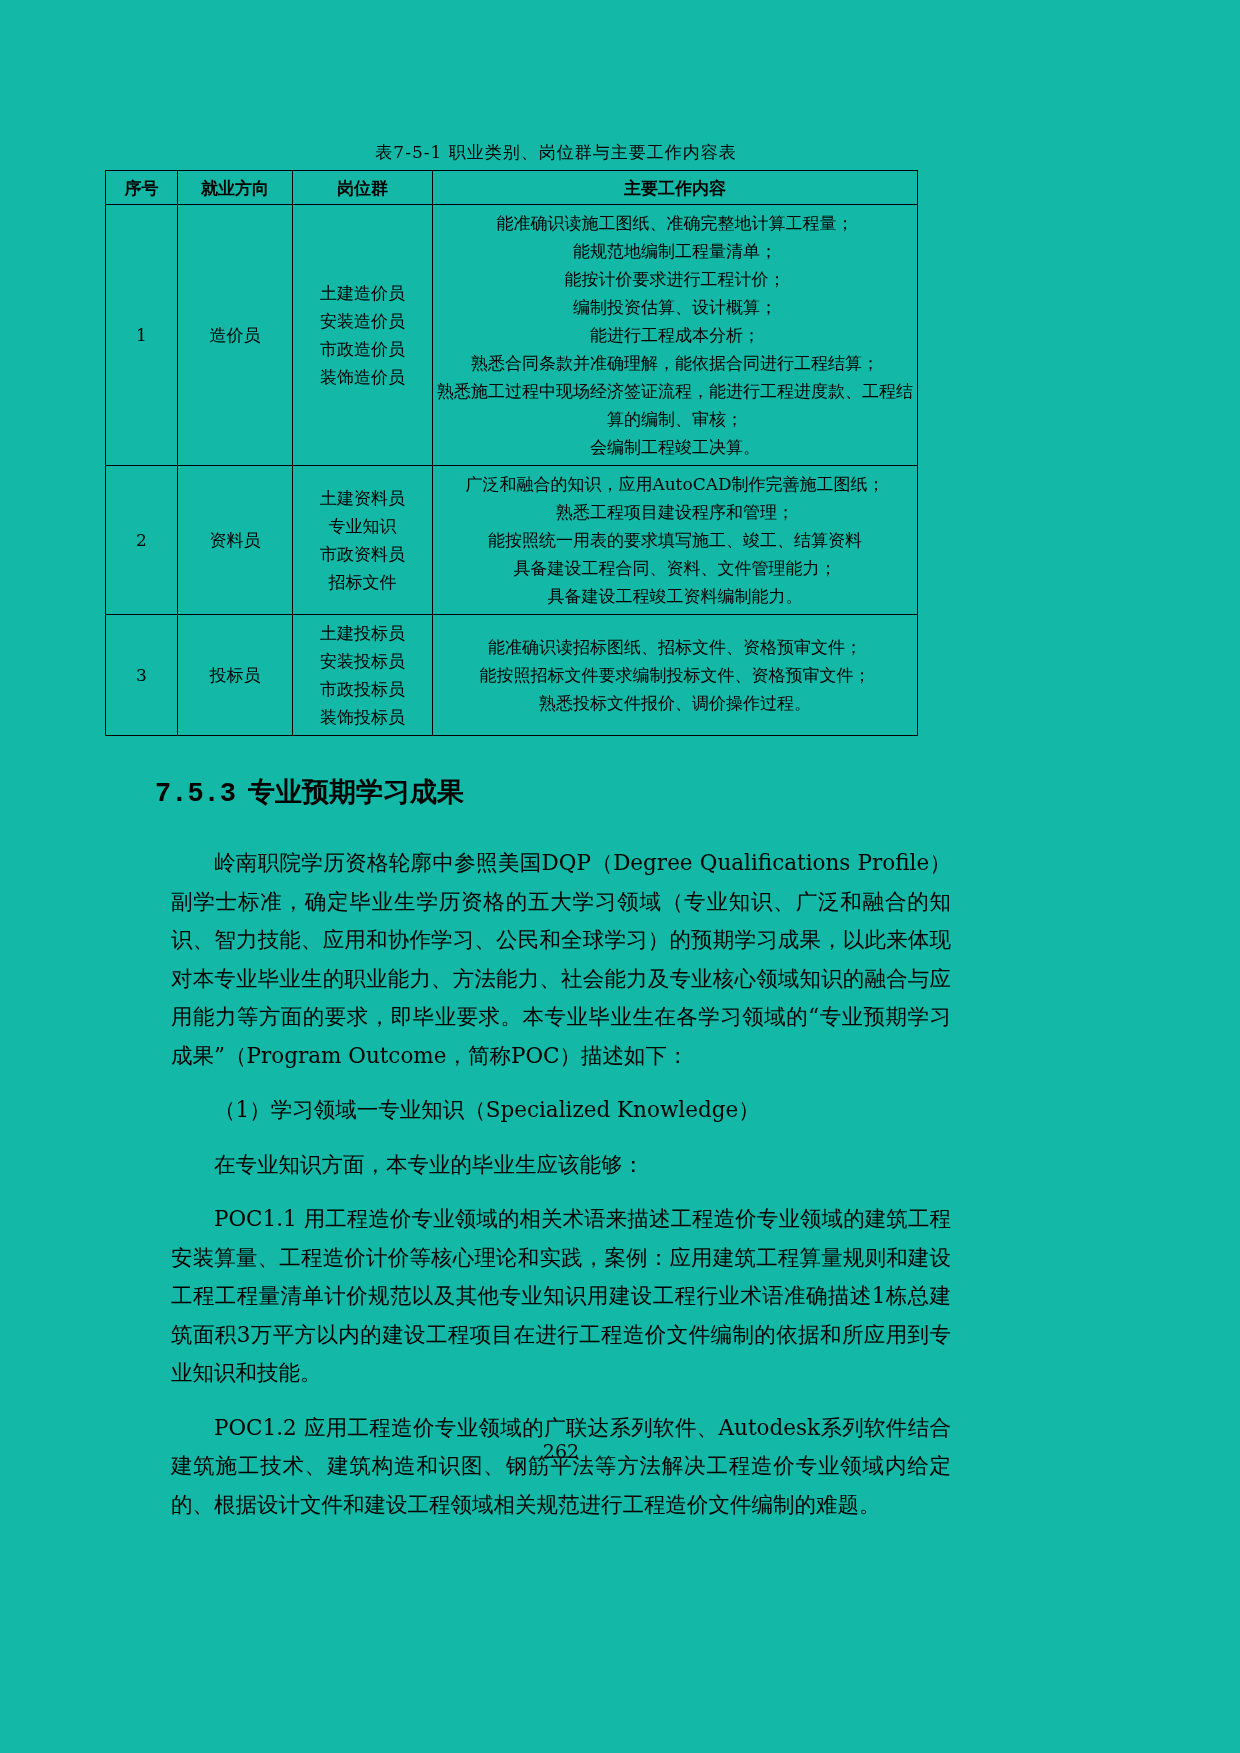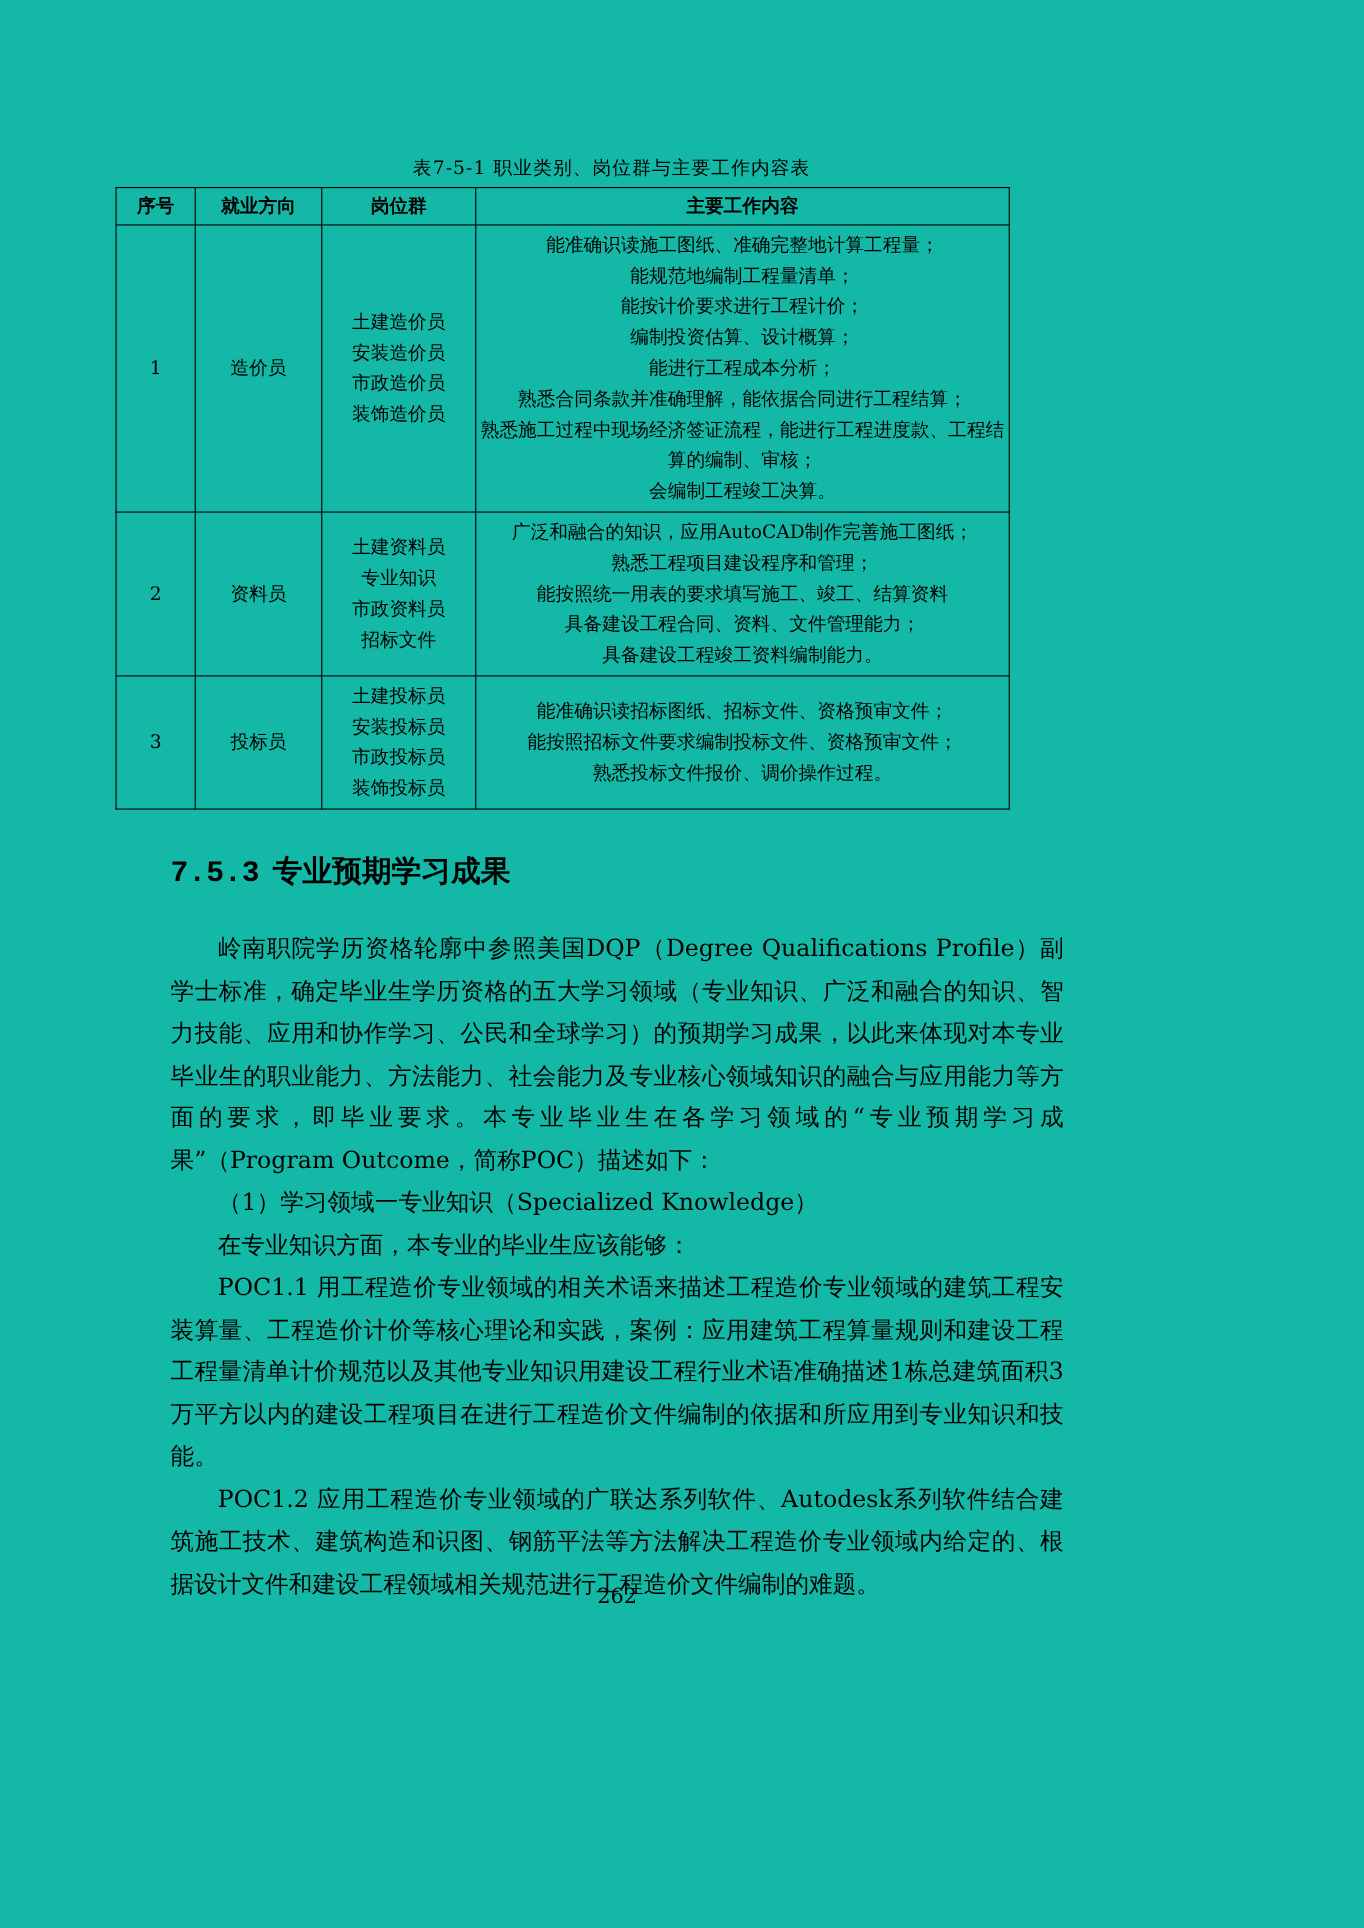--- a/index.html
+++ b/index.html
@@ -51,21 +51,21 @@
   .section-heading {
     margin: 38px 0 0 155px;
     font-family: Liberation Mono, monospace;
     font-weight: bold;
     font-size: 27px;
     color: #000;
   }
   .section-heading .sec-num { margin-right: 12px; }
   .body-text { margin: 34px 0 0 155px; width: 812px; }
   .para {
-    margin: 0;
+    margin: 16px;
     font-size: 21.5px;
     line-height: 38.5px;
     text-align: justify;
     text-indent: 2em;
   }
   .page-number {
     position: absolute;
     left: 155px;
     width: 812px;
     top: 1440px;

